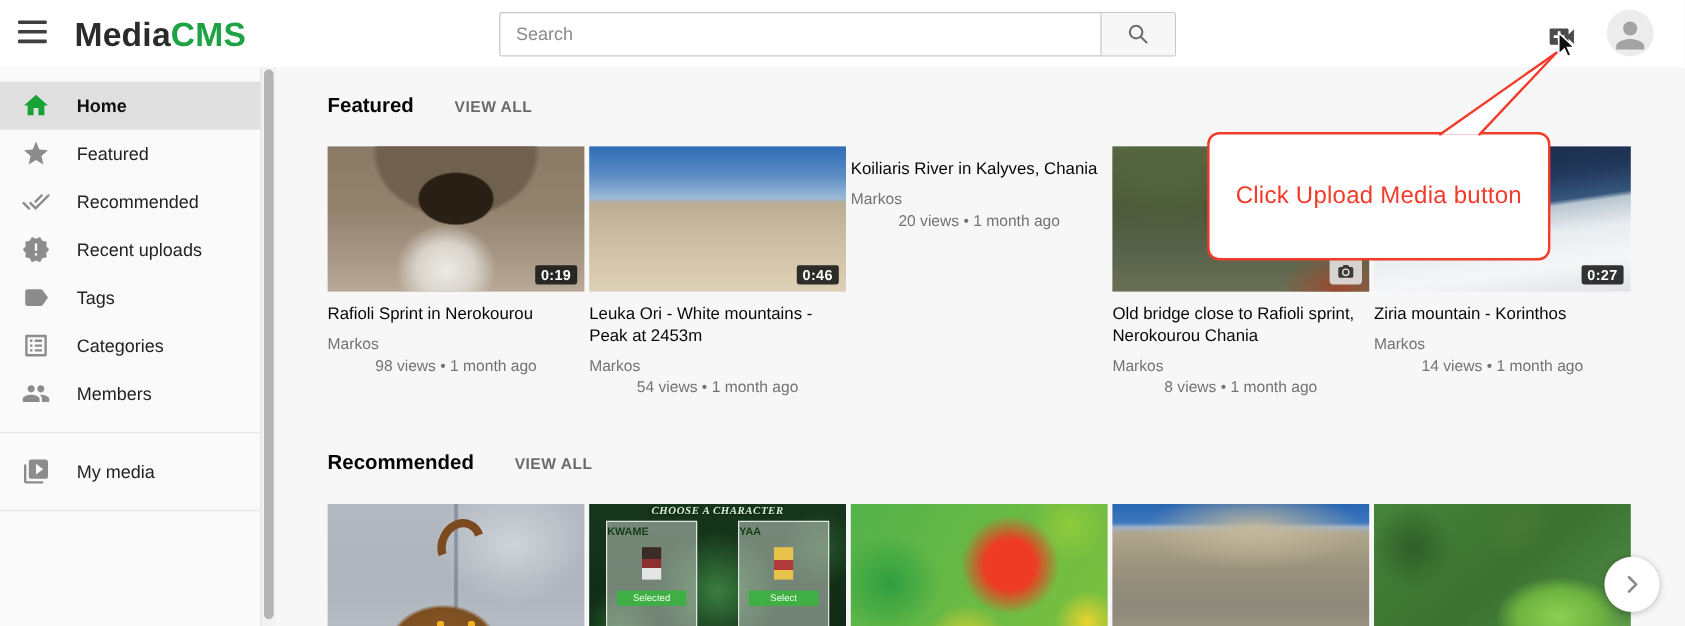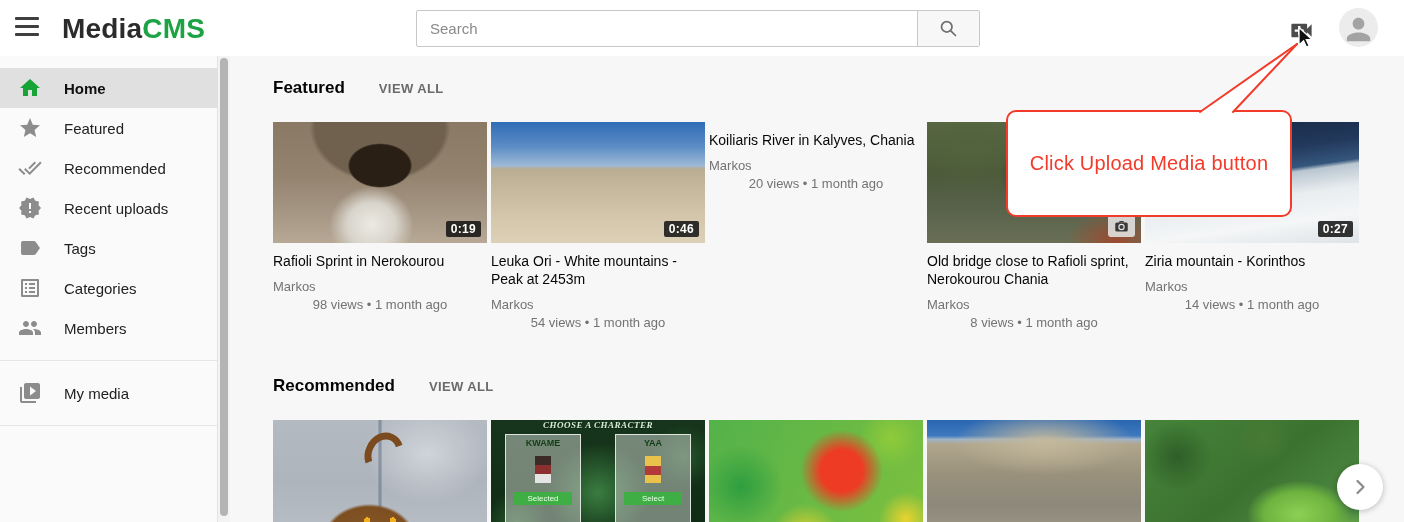--- a/index.html
+++ b/index.html
@@ -110,21 +110,21 @@
     radial-gradient(circle 50px at 15% 30%, #2f5e28 0%, rgba(47,94,40,0) 70%),
     radial-gradient(circle 40px at 55% 15%, #487a33 0%, rgba(72,122,51,0) 70%),
     linear-gradient(140deg,#46843a 0%,#3c7230 50%,#54924a 100%);}
 
   
   .game-ov{position:absolute;inset:0;}
   .game-heading{margin-top:0;text-align:center;font-size:9px;font-weight:bold;font-style:italic;
                 color:#d9ecd6;letter-spacing:.5px;text-shadow:0 1px 1px #06230b;font-family:Liberation Serif, serif;}
   .game-panels{display:flex;justify-content:space-between;padding:4px 14px 0 14px;}
   .game-panel{width:76px;height:100px;background:rgba(196,204,196,.55);border:1px solid #dfe4df;box-sizing:border-box;}
-  .game-name{text-align:center;font-size:9px;font-weight:bold;color:#123c14;margin-top:3px;}
+  .game-name{text-align:left;font-size:9px;font-weight:bold;color:#123c14;margin-top:3px;}
   .game-sprite{width:16px;height:27px;margin:8px auto 0 auto;}
   .game-sprite.k{background:linear-gradient(180deg,#3a2c25 0 35%,#8c2f2f 35% 65%,#e5e5e5 65% 100%);}
   .game-sprite.y{background:linear-gradient(180deg,#e8c24a 0 38%,#b23a3a 38% 70%,#e8c24a 70% 100%);}
   .game-btn{width:58px;margin:9px auto 0 auto;background:#3fae44;color:#eaffea;font-size:8px;
             text-align:center;padding:2px 0;border-radius:1px;}
 
   
   .next-btn{position:absolute;left:1337px;top:464px;width:46px;height:46px;border-radius:50%;border:0;
             background:#fff;box-shadow:0 1px 6px rgba(0,0,0,.25);cursor:pointer;z-index:20;
             display:flex;align-items:center;justify-content:center;color:#8a8a8a;}

